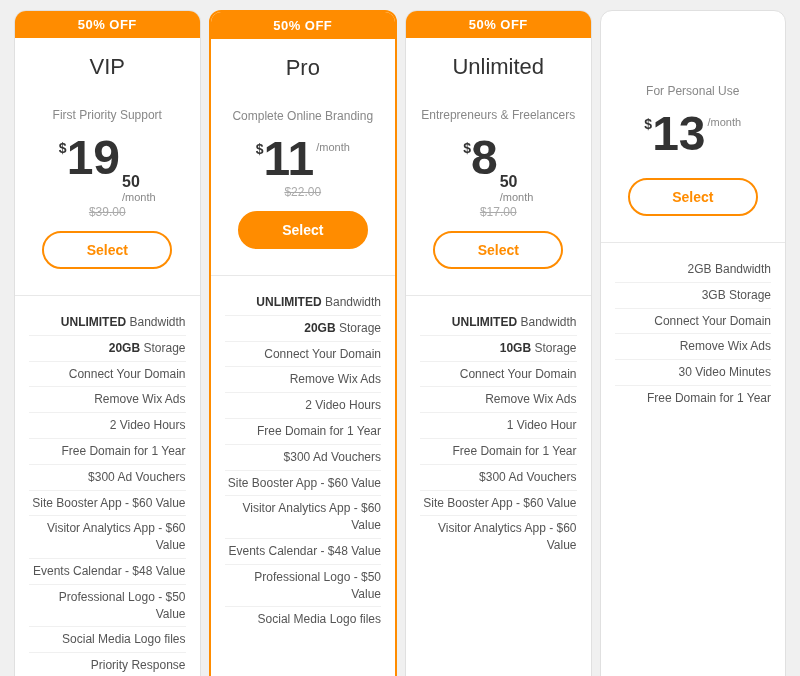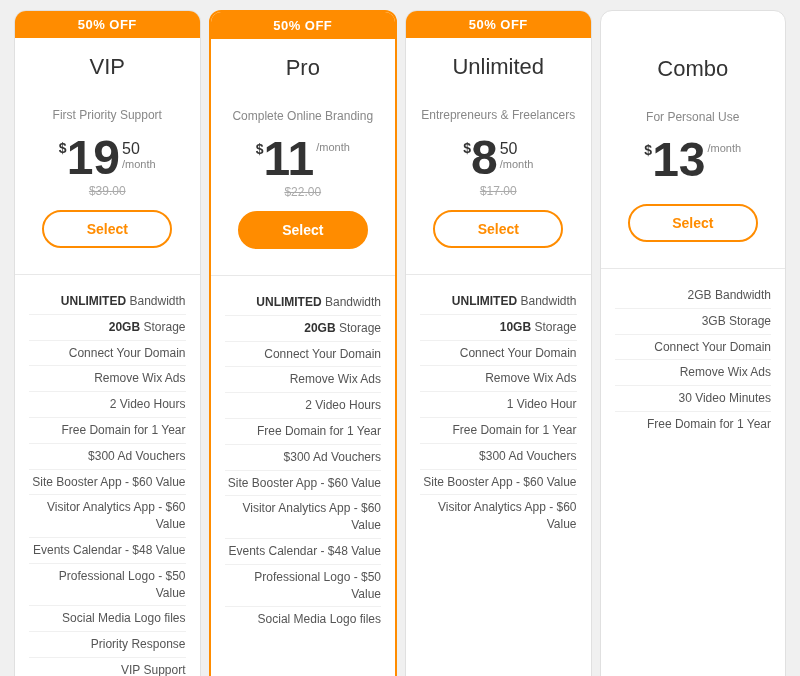--- a/index.html
+++ b/index.html
@@ -82,22 +82,23 @@
     }
     .price-cents-month {
       display: flex;
       flex-direction: column;
       align-items: flex-start;
       margin-top: 6px;
       margin-left: 2px;
     }
     .price-cents {
       font-size: 16px;
-      font-weight: normal;
-      color: #333;
+      font-weight: bold;
+      color: #333;
+      margin-top: 33px;
     }
     .price-period {
       font-size: 11px;
       color: #888;
     }
     .price-original {
       font-size: 12px;
       color: #aaa;
       text-decoration: line-through;
       margin-bottom: 12px;
@@ -236,21 +237,20 @@
         <li>1 Video Hour</li>
         <li>Free Domain for 1 Year</li>
         <li>$300 Ad Vouchers</li>
         <li>Site Booster App - $60 Value</li>
         <li>Visitor Analytics App - $60 Value</li>
       </ul>
     </div>
     <div class="plan-card">
       <div class="badge-hidden"></div>
       <div class="plan-header">
-        <div class="plan-name">Combo</div>
         <div class="plan-subtitle">For Personal Use</div>
         <div class="price-block">
           <span class="currency">$</span>
           <span class="price-main">13</span>
           <div class="price-cents-month">
             <span class="price-period">/month</span>
           </div>
         </div>
         <div style="height: 18px;"></div>
         <button class="select-btn select-btn-outline">Select</button>

